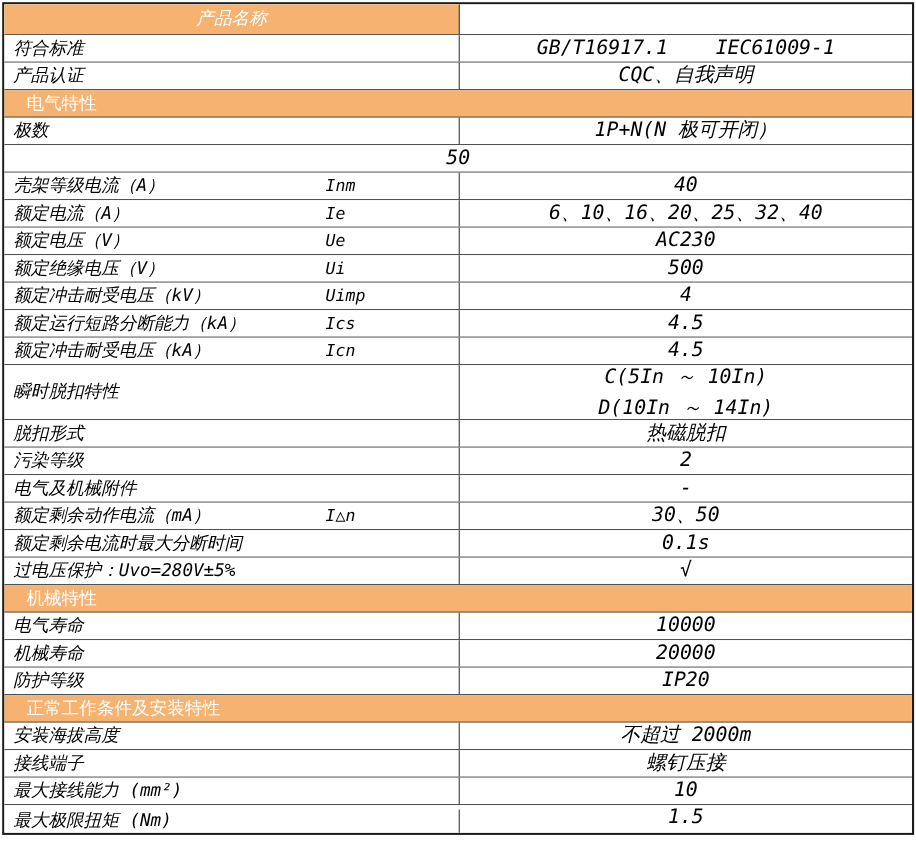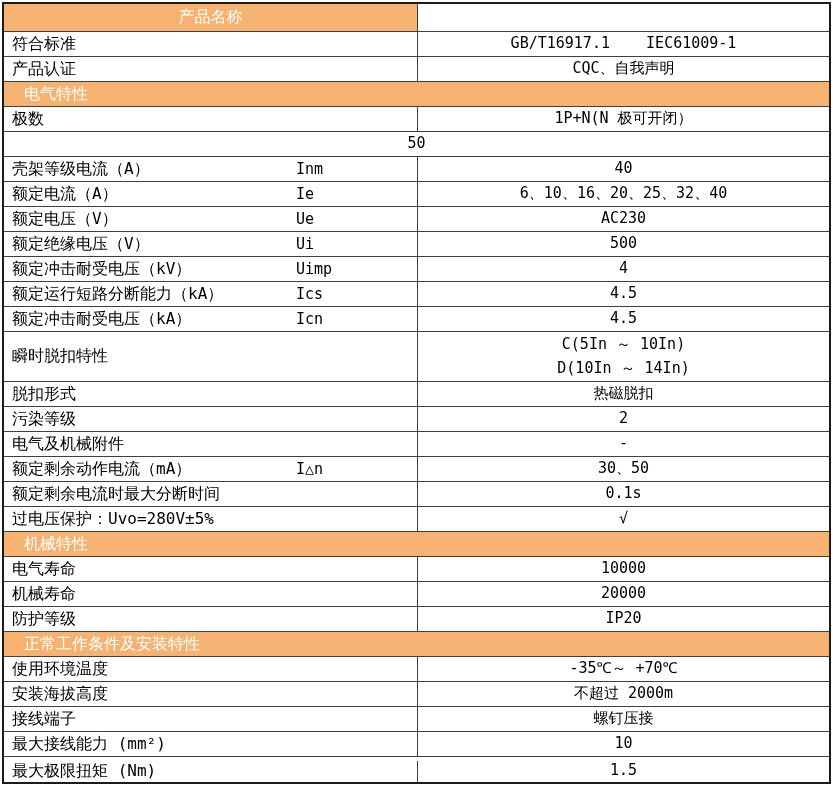--- a/index.html
+++ b/index.html
@@ -34,20 +34,21 @@
     background: #ffffff;
   }
   .tr:last-child { border-bottom: none; align-items: flex-end; }
   .tr.header-row { height: 28px; }
   .tr.tall { height: 50px; }
   .td {
     box-sizing: border-box;
     display: flex;
     align-items: center;
     overflow: hidden;
+    font-style: italic;
   }
   .td.left {
     width: 414px;
     border-right: 1px solid #3f3f3f;
     padding-left: 8px;
     position: relative;
   }
   .td.right {
     flex: 1;
     flex-direction: column;
@@ -75,21 +76,21 @@
     font-size: 16px;
     white-space: pre;
   }
   .row-symbol {
     position: absolute;
     left: 292px;
     font-size: 15px;
     white-space: pre;
   }
   .cell-value {
-    font-size: 15px;
+    font-size: 18px;
     line-height: 1.55;
     white-space: pre;
   }
   .header-title { font-size: 16px; }
 </style>
 </head>
 <body>
 
 <div class="page">
   <div class="spec-table" id="spec-table">
@@ -276,28 +277,20 @@
         </div>
         <div class="td right">
           <div class="cell-value">IP20</div>
         </div>
       </div>
       <div class="tr section-row">
         <div class="section-label">正常工作条件及安装特性</div>
       </div>
       <div class="tr">
         <div class="td left">
-          <span class="row-label">使用环境温度</span>
-        </div>
-        <div class="td right">
-          <div class="cell-value">-35℃～ +70℃</div>
-        </div>
-      </div>
-      <div class="tr">
-        <div class="td left">
           <span class="row-label">安装海拔高度</span>
         </div>
         <div class="td right">
           <div class="cell-value">不超过 2000m</div>
         </div>
       </div>
       <div class="tr">
         <div class="td left">
           <span class="row-label">接线端子</span>
         </div>

